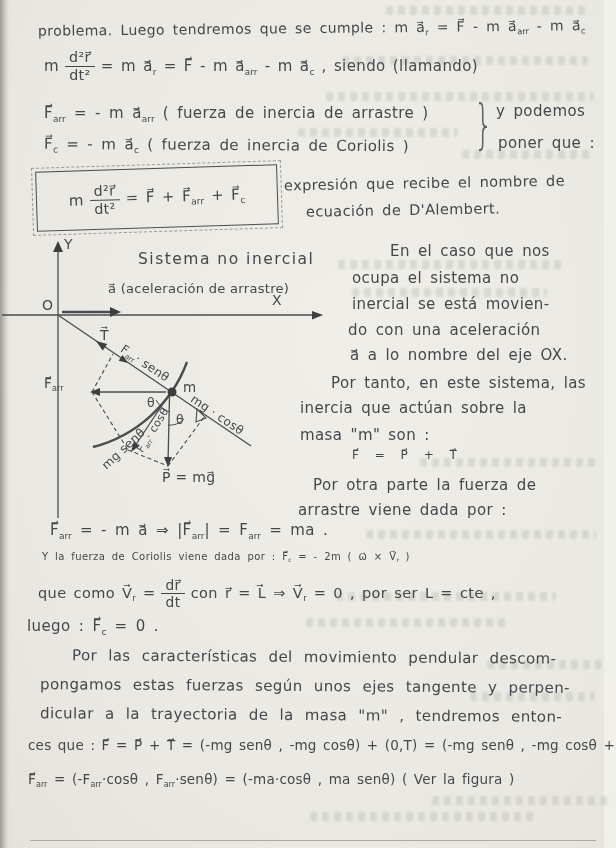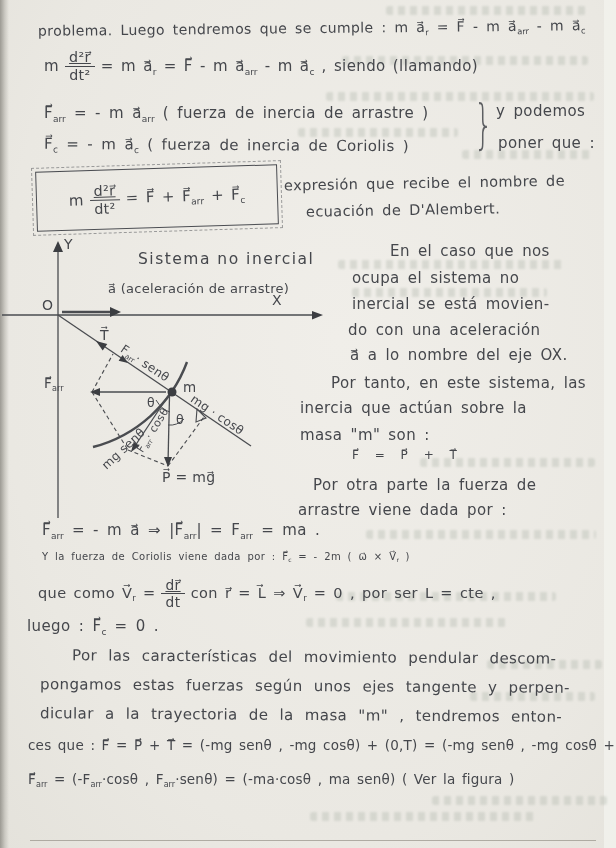--- a/index.html
+++ b/index.html
@@ -9,21 +9,21 @@
     background-image:radial-gradient(ellipse at 55% 40%, #f0eee9 0%, #eae8e2 70%, #e4e2db 100%);
     font-family:"DejaVu Sans",sans-serif;color:#45474c;
   }
   .edge-left{position:absolute;left:0;top:0;width:9px;height:100%;
     background:linear-gradient(90deg,#8f8d86,#c7c5be 55%,rgba(0,0,0,0));opacity:.85;}
   .edge-right{position:absolute;right:0;top:0;width:12px;height:100%;background:#f3f2ee;opacity:.8;}
   .hand{position:absolute;white-space:nowrap;font-size:15px;letter-spacing:.4px;word-spacing:3px;line-height:1.2;}
   .eqrow{position:absolute;display:flex;align-items:center;white-space:nowrap;font-size:15px;letter-spacing:.4px;word-spacing:2px;}
   sub{font-size:.6em;vertical-align:-.4em;letter-spacing:0;}
   .frac{display:inline-flex;flex-direction:column;align-items:center;margin:0 6px;line-height:1.05;font-size:.95em;}
-  .frac .num{padding:0 4px 1px;border-bottom:1.5px solid currentColor;text-decoration:underline;}
+  .frac .num{padding:0 4px 1px;border-bottom:1.5px solid currentColor;}
   .frac .den{padding-top:1px;}
   .boxed{position:absolute;left:36px;top:168px;width:240px;height:58px;
     border:1.6px solid #4a4c51;outline:1px dashed rgba(74,76,81,.5);outline-offset:3px;
     transform:rotate(-1.8deg);display:flex;align-items:center;justify-content:center;}
   .brace{position:absolute;left:474px;top:95px;font-size:50px;font-weight:300;
     transform:scaleX(.6) scaleY(1.05);transform-origin:left top;opacity:.85;}
   .dlabel{position:absolute;white-space:nowrap;font-size:13.5px;letter-spacing:.3px;}
   .rot{transform-origin:0 0;}
   .ghost{position:absolute;height:9px;border-radius:3px;opacity:.38;filter:blur(1.1px);
     background:repeating-linear-gradient(90deg,#b4bab0 0 7px,rgba(0,0,0,0) 7px 12px);}
@@ -142,21 +142,21 @@
   <div class="hand" style="left:348px;top:321px">do con una aceleración</div>
   <div class="hand" style="left:352px;top:295px">inercial se está movien-</div>
   <div class="hand" style="left:350px;top:346px">a⃗ a lo nombre del eje OX.</div>
   <div class="hand" style="left:331px;top:374px">Por tanto, en este sistema, las</div>
   <div class="hand" style="left:300px;top:399px">inercia que actúan sobre la</div>
   <div class="hand" style="left:300px;top:426px">masa "m" son :</div>
   <div class="hand big" style="left:352px;top:448px">F⃗ = P⃗ + T⃗</div>
   <div class="hand" style="left:298px;top:501px">arrastre viene dada por :</div>
   <div class="hand" style="left:313px;top:476px">Por otra parte la fuerza de</div>
 
-  <div class="hand" style="left:42px;top:521px">F⃗<sub>arr</sub> = - m a⃗   ⇒   |F⃗<sub>arr</sub>| = F<sub>arr</sub> = ma .</div>
+  <div class="hand" style="left:50px;top:521px">F⃗<sub>arr</sub> = - m a⃗   ⇒   |F⃗<sub>arr</sub>| = F<sub>arr</sub> = ma .</div>
   <div class="hand" style="left:42px;top:551px;font-size:10px">Y la fuerza de Coriolis viene dada por :     F⃗<sub>c</sub> = - 2m ( ω⃗ × V⃗<sub>r</sub> )</div>
 
   <div class="eqrow" style="left:38px;top:578px;font-size:14.5px">
     <span>que como    V⃗<sub>r</sub>  =</span>
     <span class="frac">
       <span class="num">dr⃗</span>
       <span class="den">dt</span>
     </span>
     <span>con   r⃗ = L⃗   ⇒   V⃗<sub>r</sub> = 0  ,  por ser  L = cte  ,</span>
   </div>

